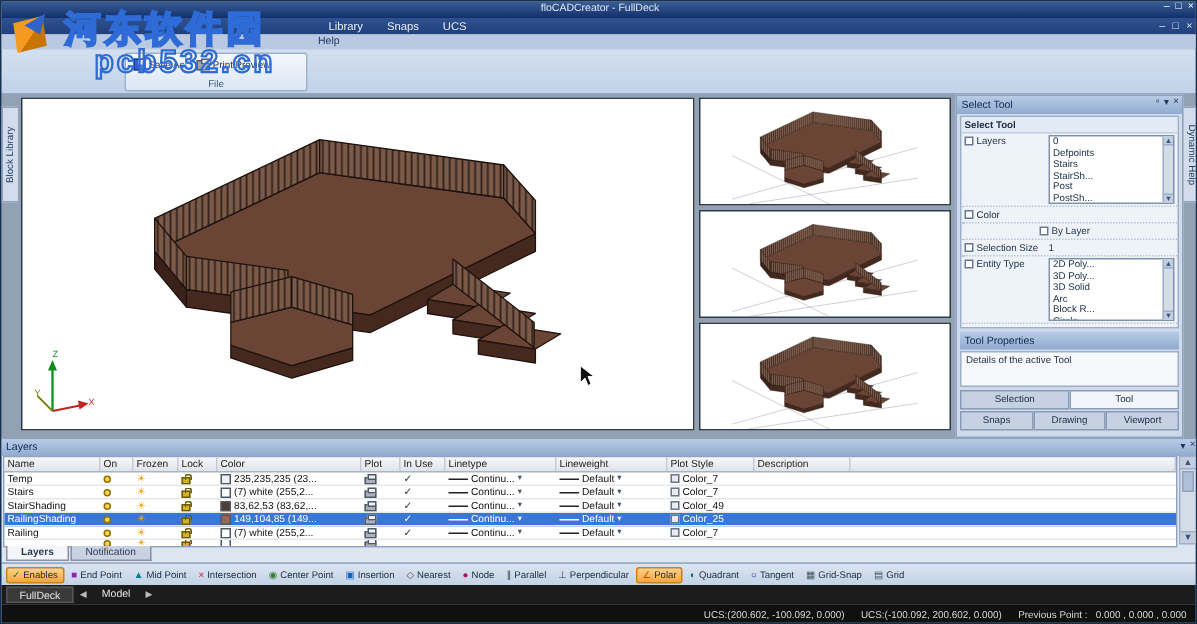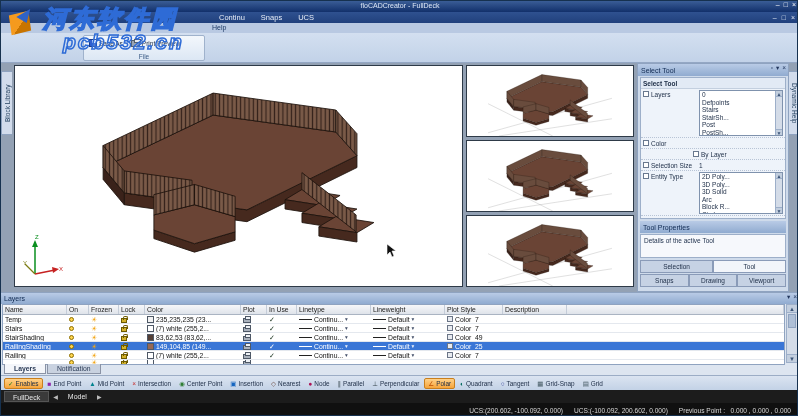--- a/index.html
+++ b/index.html
@@ -26,21 +26,21 @@
     border:1px solid #9fb2cc; border-radius:2px; background:linear-gradient(#f3f7fc,#dce7f4); }
   .rgroup .glabel { position:absolute; left:0; right:0; bottom:0; text-align:center; font-size:6.5px; color:#3a5a85; }
   .rbtns { display:flex; gap:4px; padding:2px 3px; }
   .rbtn { display:flex; align-items:center; gap:2px; font-size:6.5px; color:#1e2d45; padding:1px 2px; border-radius:2px; }
   .ic-disk { width:8px; height:8px; background:#2f5fd0; border:1px solid #1a3c8c; position:relative; }
   .ic-disk:after { content:""; position:absolute; left:2px; top:0; width:4px; height:3px; background:#cfe0ff; }
   .ic-print { width:9px; height:7px; position:relative; background:#9aa4b2; border:1px solid #55606e; }
   .ic-print:after { content:""; position:absolute; left:2px; top:-2px; width:5px; height:2px; background:#e8ecf2; border:1px solid #55606e; }
 
   
-  .watermark { position:absolute; left:4px; top:2px; width:220px; height:58px; z-index:60; pointer-events:none;font-style:italic; }
+  .watermark { position:absolute; left:4px; top:2px; width:220px; height:58px; z-index:60; pointer-events:none; }
   .wm-logo { position:absolute; left:2px; top:4px; width:30px; height:30px; }
   .wm-cube { position:absolute; left:3px; top:6px; width:20px; height:20px;
     background:linear-gradient(135deg,#f59a1e 55%,#c87400 55%); transform:rotate(-8deg) skewY(-6deg); }
   .wm-arrow { position:absolute; left:12px; top:0; width:0; height:0;
     border-left:8px solid transparent; border-right:4px solid transparent; border-bottom:14px solid #2f63c8; transform:rotate(30deg); }
   .wm-text { position:absolute; left:38px; top:0; font-size:24px; font-weight:bold; letter-spacing:3px;
     color:rgba(240,246,255,0.18); -webkit-text-stroke:1.6px #2e6bd6; white-space:nowrap; }
   .wm-domain { position:absolute; left:46px; top:27px; font-size:21px; font-weight:bold; letter-spacing:2px;
     color:rgba(240,246,255,0.18); -webkit-text-stroke:1.5px #2e6bd6; white-space:nowrap;padding-left:12px; }
 
@@ -186,21 +186,21 @@
     <span class="title">floCADCreator - FullDeck</span>
     <span class="winctl">
       <span>–</span>
       <span>□</span>
       <span>×</span>
     </span>
   </div>
 
   <div class="menubar">
     <span style="width:210px"></span>
-    <span class="mitem">Continu</span>
+    <span class="mitem">Library</span>
     <span class="mitem">Snaps</span>
     <span class="mitem">UCS</span>
     <span class="mctl">
       <span>–</span>
       <span>□</span>
       <span>×</span>
     </span>
   </div>
 
   <div class="ribbon">

